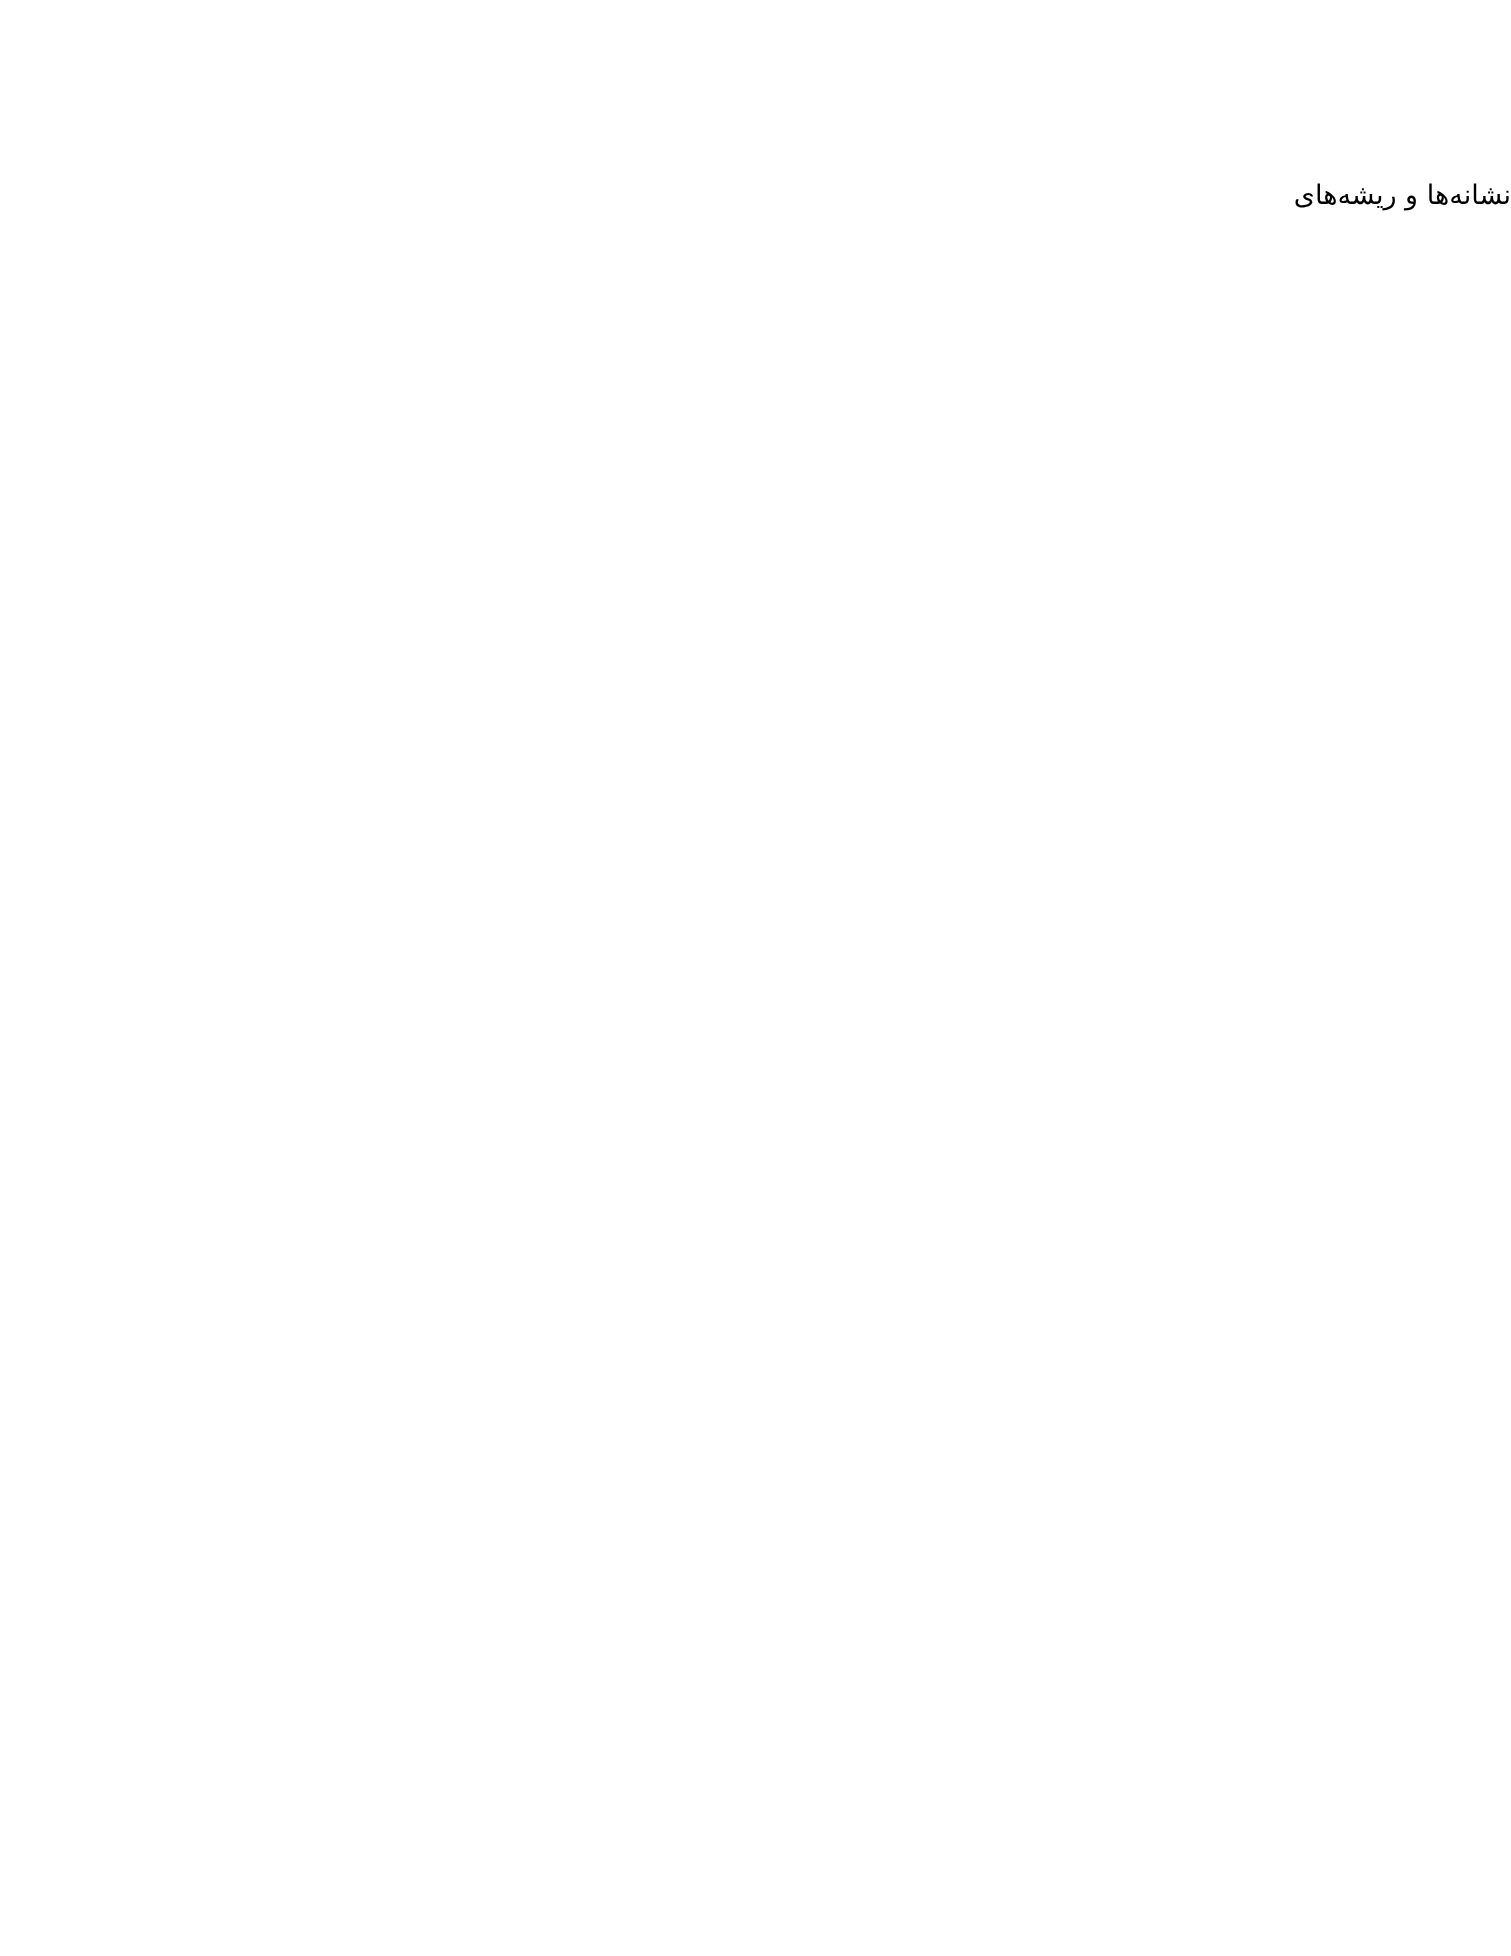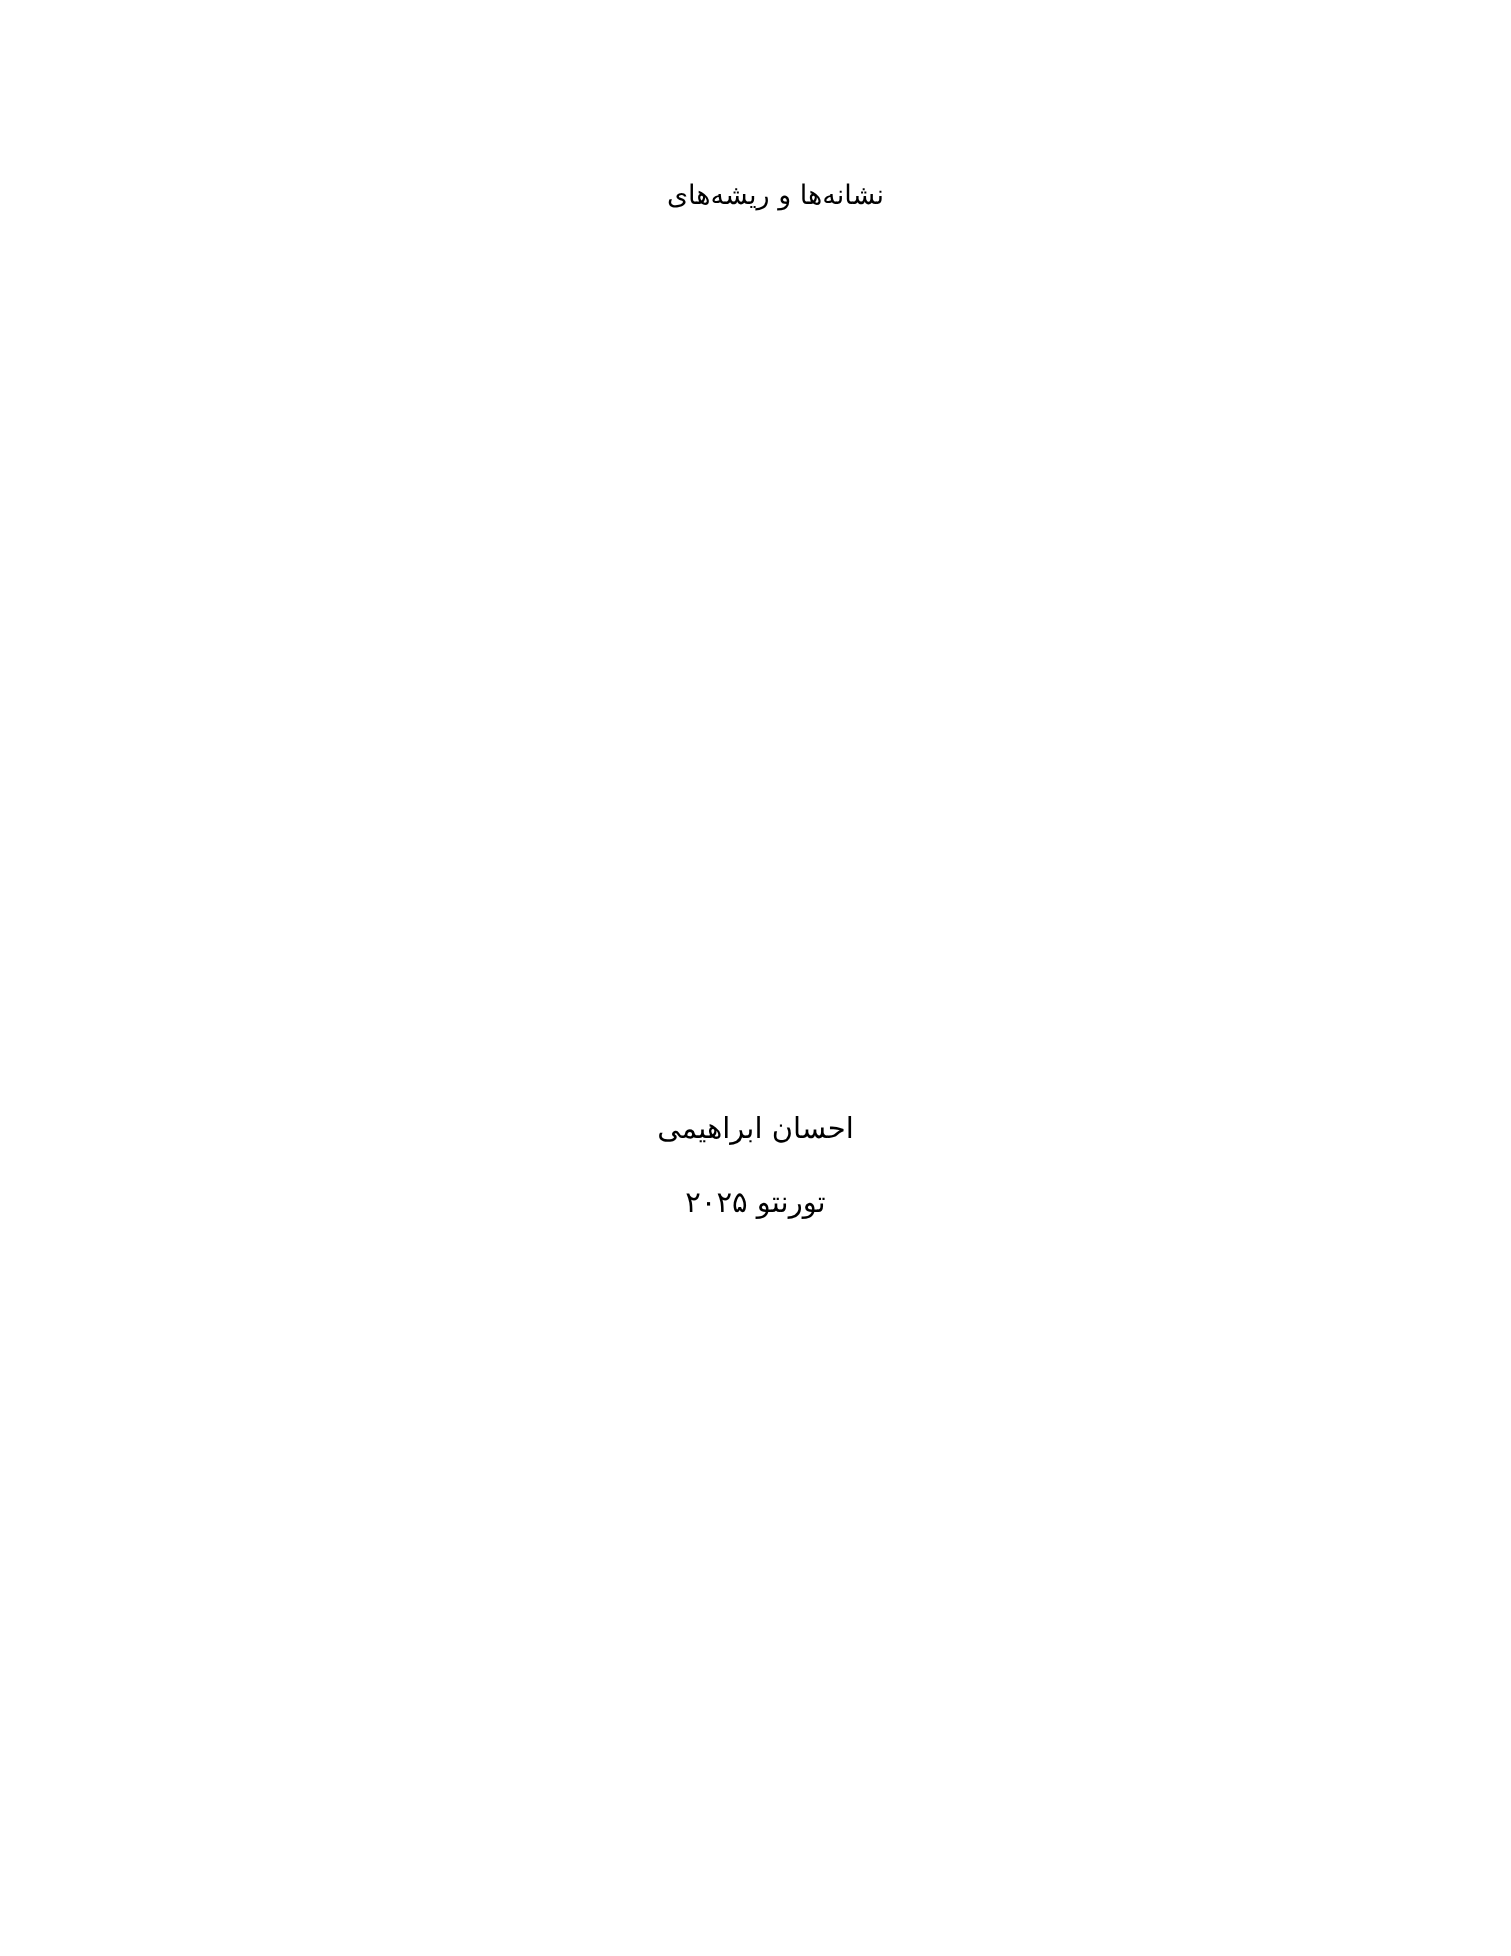--- a/index.html
+++ b/index.html
@@ -21,21 +21,20 @@
     inset: 0;
     background: #ffffff;
   }
 
   
   .title-block {
     position: absolute;
     top: 175px;
     left: 0;
     right: 0;
-    text-align: center;
     padding-left: 40px;
   }
 
   .supertitle {
     font-size: 27px;
     line-height: 1.5;
     letter-spacing: 0;
     margin: 0;
     direction: rtl;
   }
@@ -85,19 +84,14 @@
 <body>
 
 <div class="page">
 
   <div class="title-block">
     <p class="supertitle">نشانه‌ها و ریشه‌های</p>
 
 
   </div>
 
-  <div class="author-block">
-    <p class="author-name">احسان ابراهیمی</p>
-
-    <p class="place-year">تورنتو ۲۰۲۵</p>
-  </div>
 
 </div>
 
 </body></html>

